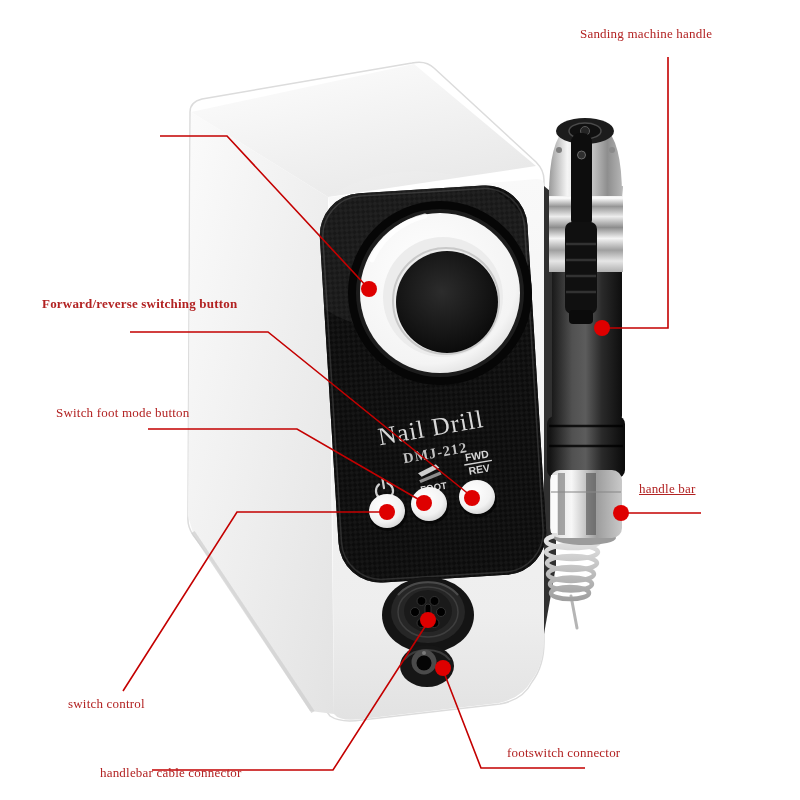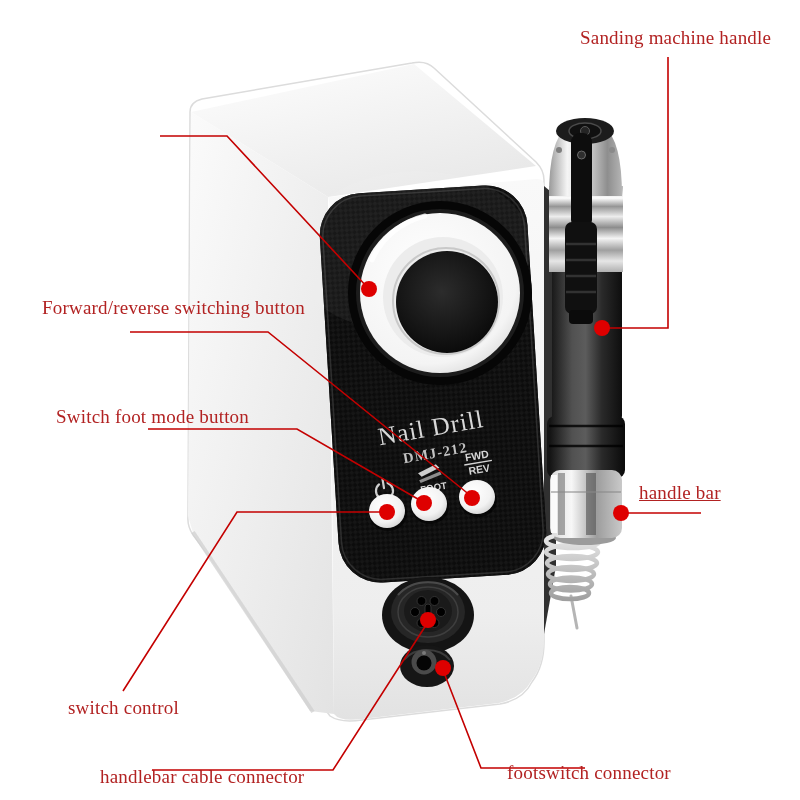--- a/index.html
+++ b/index.html
@@ -1,20 +1,20 @@
 <!DOCTYPE html>
 <html><head>
 <meta charset="utf-8">
 <title>Nail Drill DMJ-212</title>
 <style>
   html,body{margin:0;padding:0;background:#fff;}
   .stage{position:relative;width:800px;height:800px;background:#ffffff;overflow:hidden;
          font-family:"Liberation Serif", serif;}
   .stage svg{position:absolute;left:0;top:0;}
-  .callout-label{position:absolute;white-space:nowrap;font-size:19px;line-height:1.15;
+  .callout-label{position:absolute;white-space:nowrap;font-size:13px;line-height:1.15;
                  color:#b22222;letter-spacing:0.2px;}
   .panel-font{font-family:"Liberation Sans", sans-serif;}
 </style>
 </head>
 <body>
 
 <div class="stage">
 
 <svg width="800" height="800" viewBox="0 0 800 800">
   <defs>
@@ -236,19 +236,19 @@
     <circle cx="424" cy="503" r="8"></circle>
     <circle cx="387" cy="512" r="8"></circle>
     <circle cx="602" cy="328" r="8"></circle>
     <circle cx="621" cy="513" r="8"></circle>
     <circle cx="428" cy="620" r="8"></circle>
     <circle cx="443" cy="668" r="8"></circle>
   </g>
 </svg>
 
   <div class="callout-label" style="left:580px;top:27px;">Sanding machine handle</div>
-  <div class="callout-label" style="left:42px;top:297px;">Forward/reverse switching button</div>
+  <div class="callout-label" style="left:42px;top:297px;font-weight:bold;">Forward/reverse switching button</div>
   <div class="callout-label" style="left:56px;top:406px;">Switch foot mode button</div>
   <div class="callout-label" style="left:639px;top:482px;text-decoration:underline;">handle bar</div>
   <div class="callout-label" style="left:68px;top:697px;">switch control</div>
   <div class="callout-label" style="left:100px;top:746px;margin-top:20px;">handlebar cable connector</div>
-  <div class="callout-label" style="left:507px;top:746px;margin-top:16px;">footswitch connector</div>
+  <div class="callout-label" style="left:507px;top:746px;">footswitch connector</div>
 </div>
 
 </body></html>

